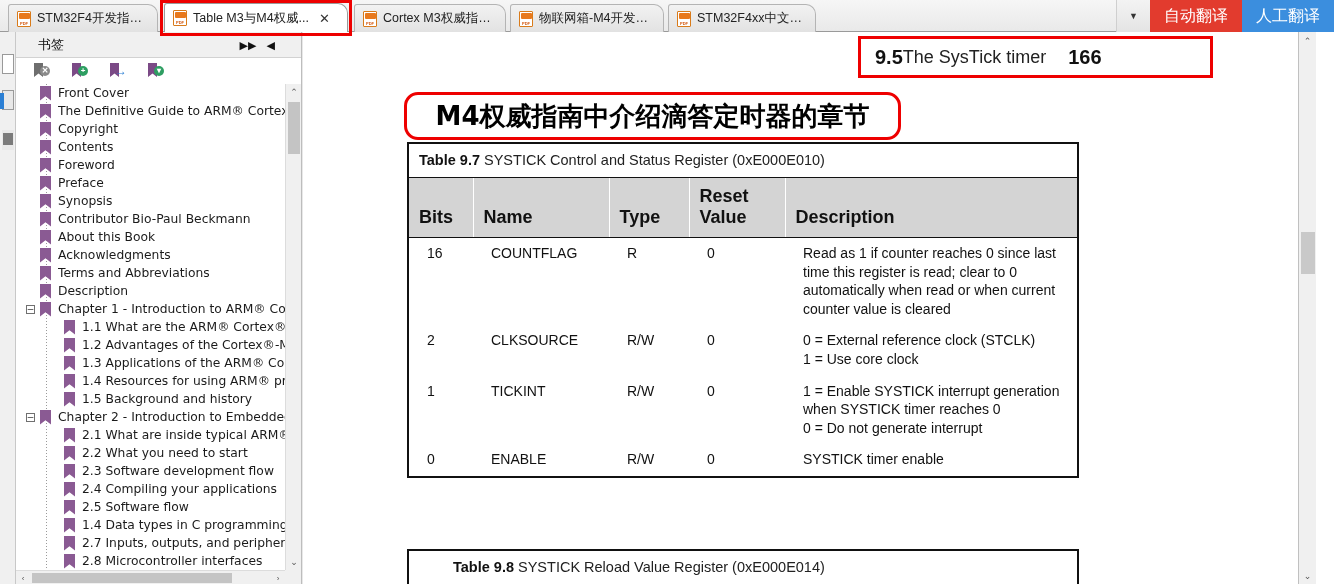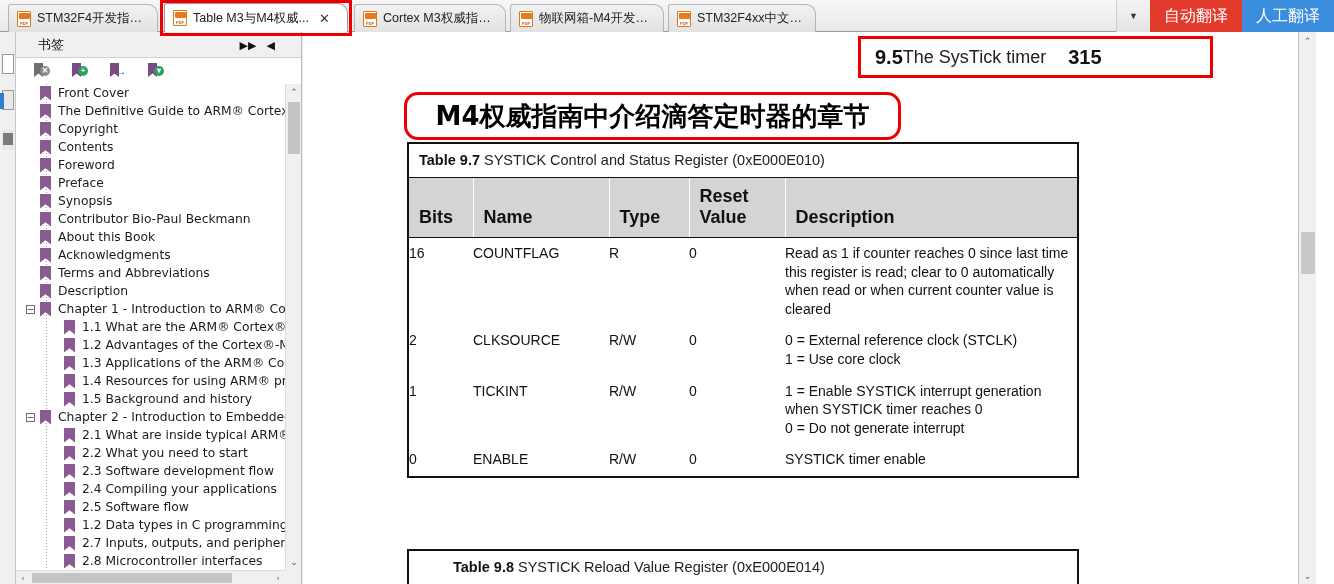--- a/index.html
+++ b/index.html
@@ -191,21 +191,21 @@
   }
   .tbl-caption b { color:#111; font-weight:bold; }
   table.reg { border-collapse:collapse; width:100%; font-family:"Liberation Sans", sans-serif; }
   table.reg th {
     background:#d4d4d4; border-right:1px solid #ffffff; border-bottom:1px solid #111;
     text-align:left; vertical-align:bottom; padding:8px 8px 9px 10px;
     font-size:18px; font-weight:bold; color:#111; height:40px;
   }
   table.reg th:last-child { border-right:none; }
   table.reg td {
-    padding:6px 8px 7px 0; font-size:14px; color:#111;
+    padding:6px 8px 7px 18px; font-size:14px; color:#111;
     vertical-align:top; line-height:1.33;margin-left:12px;
   }
   .col-bits { width:64px; } .col-name { width:136px; }
   .col-type { width:80px; } .col-reset { width:96px; }
 
   .pdftable2 {
     position:absolute; left:104px; top:517px; width:672px;
     border:2px solid #111; border-bottom:none; background:#fff; height:60px;
   }
 
@@ -446,21 +446,21 @@
           </div>
           <div class="bm-row lvl2">
             <div class="rowwrap">
               <span class="bmflag"></span>
               <span class="bm-label">2.5 Software flow</span>
             </div>
           </div>
           <div class="bm-row lvl2">
             <div class="rowwrap">
               <span class="bmflag"></span>
-              <span class="bm-label">1.2 Data types in C programming</span>
+              <span class="bm-label">1.4 Data types in C programming</span>
             </div>
           </div>
           <div class="bm-row lvl2">
             <div class="rowwrap">
               <span class="bmflag"></span>
               <span class="bm-label">2.7 Inputs, outputs, and peripherals a</span>
             </div>
           </div>
           <div class="bm-row lvl2">
             <div class="rowwrap">
@@ -483,21 +483,21 @@
       <div class="bm-corner"></div>
     </div>
 
     <div class="doc-splitter"></div>
 
     <div class="docview">
 
       <div class="hdr-box">
         <span class="hdr-num">9.5</span>
         <span class="hdr-title">The SysTick timer</span>
-        <span class="hdr-page">315</span>
+        <span class="hdr-page">166</span>
       </div>
 
       <div class="anno-box">
         <span class="anno-text">M4权威指南中介绍滴答定时器的章节</span>
       </div>
 
       <div class="pdftable">
         <div class="tbl-caption">
           <b>Table 9.7</b>
           <span>SYSTICK Control and Status Register (0xE000E010)</span>

